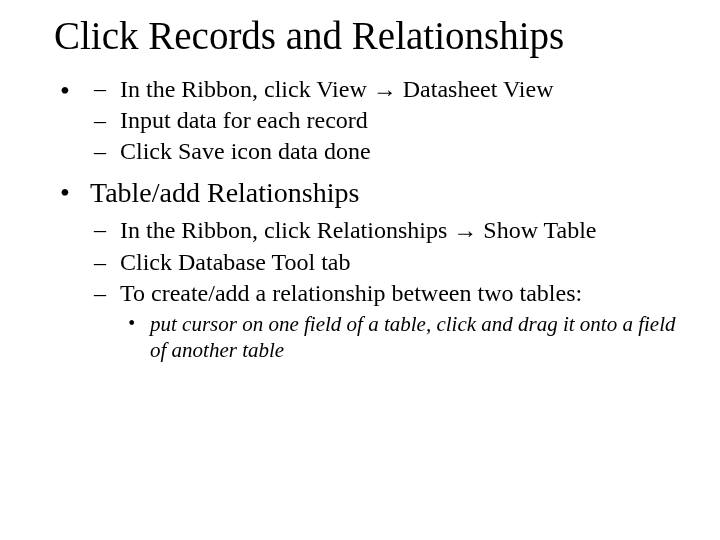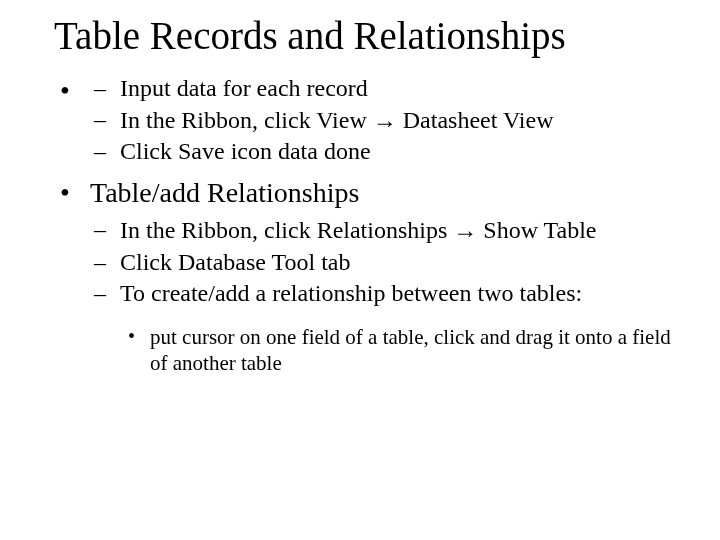--- a/index.html
+++ b/index.html
@@ -52,22 +52,23 @@
     line-height: 1.3;
   }
   ul.level2 > li::before {
     content: "–";
     position: absolute;
     left: 4px;
     top: 0;
   }
   ul.level3 {
     list-style: none;
-    margin: 15px 0 0 0;
+    margin: 2px 0 0 0;
     padding: 0;
+    font-style: italic;
   }
   ul.level3 > li {
     position: relative;
     font-size: 21px;
     padding-left: 30px;
     line-height: 1.25;
   }
   ul.level3 > li::before {
     content: "•";
     position: absolute;
@@ -76,26 +77,26 @@
     font-size: 20px;
   }
   .arrow {
     font-family: Arial, sans-serif;
   }
 </style>
 </head>
 <body>
 
 <div class="slide">
-  <h1 class="title">Table Records and Relationships</h1>
+  <h1 class="title">Click Records and Relationships</h1>
   <ul class="level1">
     <li>
       <ul class="level2">
+        <li><span>In the Ribbon, click View <span class="arrow">→</span> Datasheet View</span></li>
         <li><span>Input data for each record</span></li>
-        <li><span>In the Ribbon, click View <span class="arrow">→</span> Datasheet View</span></li>
         <li><span>Click Save icon data done</span></li>
       </ul>
     </li>
     <li>
       <span>Table/add Relationships</span>
       <ul class="level2">
         <li><span>In the Ribbon, click Relationships <span class="arrow">→</span> Show Table</span></li>
         <li><span>Click Database Tool tab</span></li>
         <li>
           <span>To create/add a relationship between two tables:</span>

